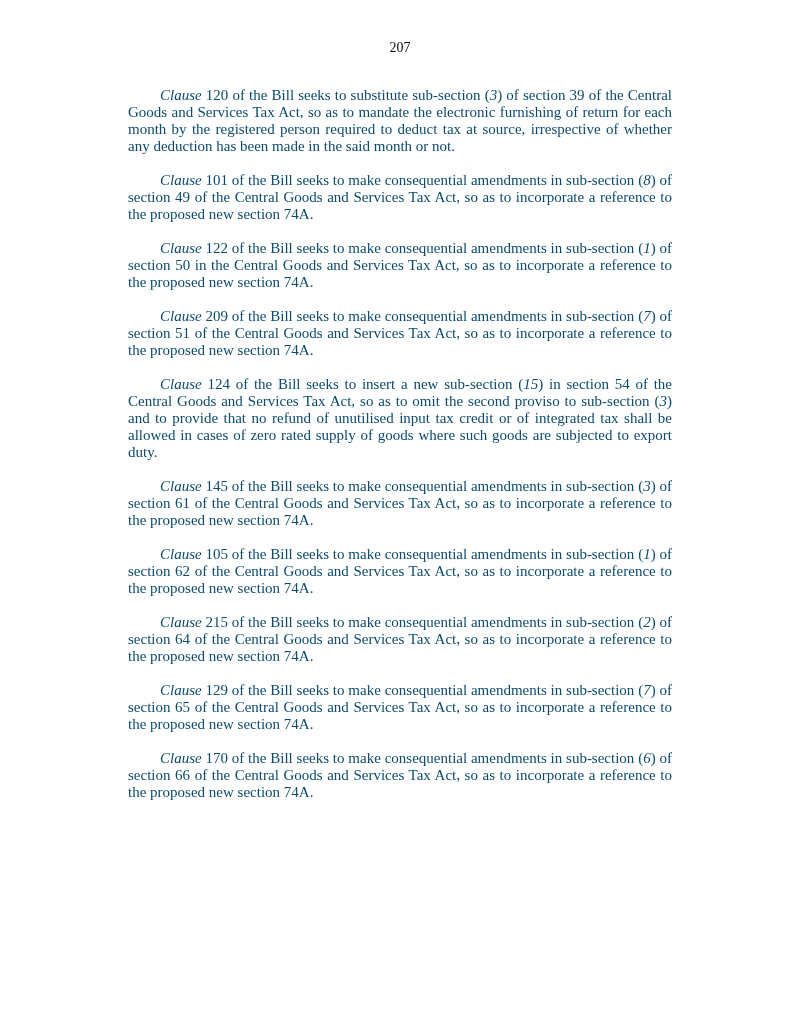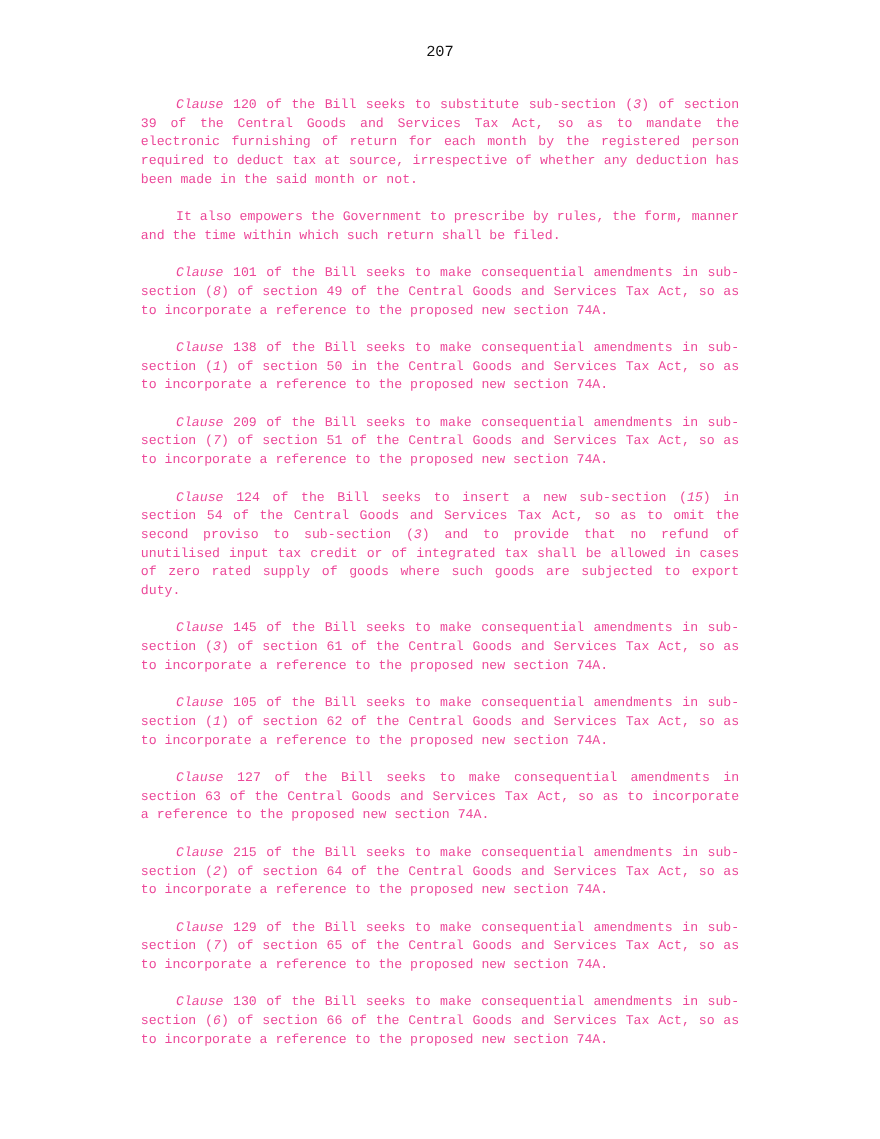--- a/index.html
+++ b/index.html
@@ -6,63 +6,61 @@
     margin: 0;
     padding: 0;
     background: #ffffff;
   }
   .page {
     position: relative;
     width: 800px;
     height: 1035px;
     background: #ffffff;
     color: #111111;
-    font-family: Liberation Mono, monospace;
+    font-family: Liberation Serif, serif;
     overflow: hidden;
   }
   .pageno {
     position: absolute;
     top: 41px;
     left: 128px;
     width: 544px;
     text-align: center;
     font-size: 14px;
     line-height: 14px;
     color: #111111;
   }
   .doc {
     position: absolute;
     top: 87px;
     left: 128px;
     width: 544px;
   }
   .doc p {
     margin: 0 0 17px 0;
-    font-size: 12px;
+    font-size: 15px;
     line-height: 17px;
     text-align: justify;
     text-indent: 32px;
-    color: #ec4899;
+    color: #0c4a6e;
   }
   .doc p .it {
     font-style: italic;
   }
 </style>
 </head>
 <body>
 
 <div class="page">
   <div class="pageno">207</div>
   <div class="doc">
       <p><span class="it">Clause</span><span> 120 of the Bill seeks to substitute sub-section (</span><span class="it">3</span><span>) of section 39 of the Central Goods and Services Tax Act, so as to mandate the electronic furnishing of return for each month by the registered person required to deduct tax at source, irrespective of whether any deduction has been made in the said month or not.</span></p>
-      <p><span>It also empowers the Government to prescribe by rules, the form, manner and the time within which such return shall be filed.</span></p>
       <p><span class="it">Clause</span><span> 101 of the Bill seeks to make consequential amendments in sub-section (</span><span class="it">8</span><span>) of section 49 of the Central Goods and Services Tax Act, so as to incorporate a reference to the proposed new section 74A.</span></p>
-      <p><span class="it">Clause</span><span> 138 of the Bill seeks to make consequential amendments in sub-section (</span><span class="it">1</span><span>) of section 50 in the Central Goods and Services Tax Act, so as to incorporate a reference to the proposed new section 74A.</span></p>
+      <p><span class="it">Clause</span><span> 122 of the Bill seeks to make consequential amendments in sub-section (</span><span class="it">1</span><span>) of section 50 in the Central Goods and Services Tax Act, so as to incorporate a reference to the proposed new section 74A.</span></p>
       <p><span class="it">Clause</span><span> 209 of the Bill seeks to make consequential amendments in sub-section (</span><span class="it">7</span><span>) of section 51 of the Central Goods and Services Tax Act, so as to incorporate a reference to the proposed new section 74A.</span></p>
       <p><span class="it">Clause</span><span> 124 of the Bill seeks to insert a new sub-section (</span><span class="it">15</span><span>) in section 54 of the Central Goods and Services Tax Act, so as to omit the second proviso to sub-section (</span><span class="it">3</span><span>) and to provide that no refund of unutilised input tax credit or of integrated tax shall be allowed in cases of zero rated supply of goods where such goods are subjected to export duty.</span></p>
       <p><span class="it">Clause</span><span> 145 of the Bill seeks to make consequential amendments in sub-section (</span><span class="it">3</span><span>) of section 61 of the Central Goods and Services Tax Act, so as to incorporate a reference to the proposed new section 74A.</span></p>
       <p><span class="it">Clause</span><span> 105 of the Bill seeks to make consequential amendments in sub-section (</span><span class="it">1</span><span>) of section 62 of the Central Goods and Services Tax Act, so as to incorporate a reference to the proposed new section 74A.</span></p>
-      <p><span class="it">Clause</span><span> 127 of the Bill seeks to make consequential amendments in section 63 of the Central Goods and Services Tax Act, so as to incorporate a reference to the proposed new section 74A.</span></p>
       <p><span class="it">Clause</span><span> 215 of the Bill seeks to make consequential amendments in sub-section (</span><span class="it">2</span><span>) of section 64 of the Central Goods and Services Tax Act, so as to incorporate a reference to the proposed new section 74A.</span></p>
       <p><span class="it">Clause</span><span> 129 of the Bill seeks to make consequential amendments in sub-section (</span><span class="it">7</span><span>) of section 65 of the Central Goods and Services Tax Act, so as to incorporate a reference to the proposed new section 74A.</span></p>
-      <p><span class="it">Clause</span><span> 130 of the Bill seeks to make consequential amendments in sub-section (</span><span class="it">6</span><span>) of section 66 of the Central Goods and Services Tax Act, so as to incorporate a reference to the proposed new section 74A.</span></p>
+      <p><span class="it">Clause</span><span> 170 of the Bill seeks to make consequential amendments in sub-section (</span><span class="it">6</span><span>) of section 66 of the Central Goods and Services Tax Act, so as to incorporate a reference to the proposed new section 74A.</span></p>
     </div>
 </div>
 
 </body></html>

